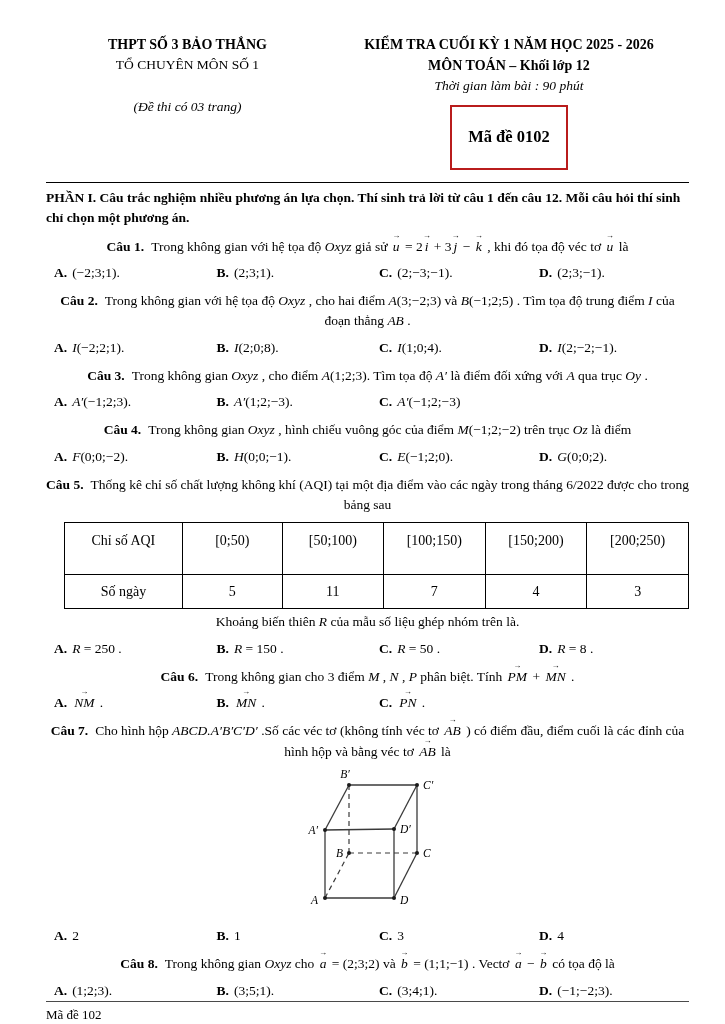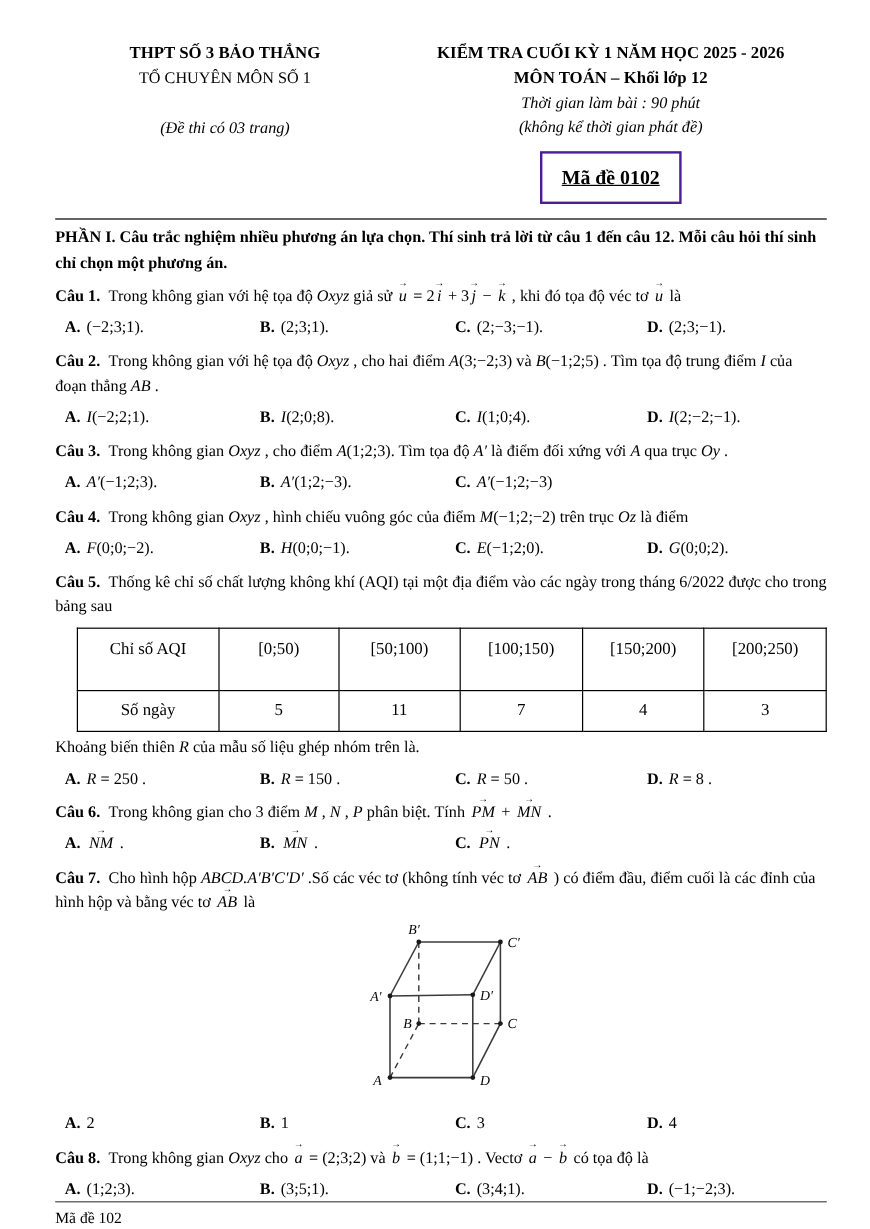--- a/index.html
+++ b/index.html
@@ -13,33 +13,33 @@
   
   .hdr{display:flex;width:100%;}
   .hdr-left{width:44%;text-align:center;}
   .hdr-right{width:56%;text-align:center;}
   .hdr-line1{font-weight:bold;font-size:14px;}
   .hdr-line2{font-size:13.5px;}
   .pages-note{font-style:italic;margin-top:22px;}
   .exam-title{font-weight:bold;font-size:14px;}
   .exam-subject{font-weight:bold;font-size:14px;}
   .exam-it{font-style:italic;font-size:13.5px;}
-  .code-box{display:inline-block;border:2px solid #4c1d95;padding:8px 16px;margin-top:9px;
-    font-weight:bold;font-size:16.5px;text-decoration:underline;}
+  .code-box{display:inline-block;border:2px solid #b91c1c;padding:18px 16px;margin-top:9px;
+    font-weight:bold;font-size:16.5px;}
   
   .student-line{display:flex;align-items:baseline;margin-top:9px;padding-bottom:3px;
     border-bottom:1.4px solid #000;white-space:nowrap;overflow:hidden;}
   .student-line .lbl{font-weight:bold;flex:0 0 auto;}
   .dots1{flex:0 0 186px;overflow:hidden;letter-spacing:1px;}
   .dots2{flex:1 1 auto;overflow:hidden;letter-spacing:1px;}
   
   .part-heading{font-weight:bold;margin-top:5px;}
   
   .question{margin-top:8px;}
-  .q-text{margin:0;}
+  .q-text{margin:0;text-align:center;}
   .q-label{font-weight:bold;margin-right:7px;}
   .options{display:grid;grid-template-columns:25.6% 25.6% 25.2% 23.6%;margin-top:6px;padding-left:8px;}
   .opt{white-space:nowrap;}
   .opt-letter{font-weight:bold;margin-right:5px;}
   
   .seg-i{font-style:italic;}
   .seg-v{font-style:italic;display:inline-block;position:relative;padding:0 2px;}
   .seg-v::before{content:"→";position:absolute;left:0;right:0;top:-0.60em;
     font-size:0.60em;line-height:1;text-align:center;font-style:normal;}
   
@@ -65,21 +65,20 @@
   <div class="hdr">
     <div class="hdr-left">
       <div class="hdr-line1">THPT SỐ 3 BẢO THẮNG</div>
       <div class="hdr-line2">TỔ CHUYÊN MÔN SỐ 1</div>
       <div class="pages-note">(Đề thi có 03 trang)</div>
     </div>
     <div class="hdr-right">
       <div class="exam-title">KIỂM TRA CUỐI KỲ 1 NĂM HỌC 2025 - 2026</div>
       <div class="exam-subject">MÔN TOÁN – Khối lớp 12</div>
       <div class="exam-it">Thời gian làm bài : 90 phút</div>
-      <div class="exam-it">(không kể thời gian phát đề)</div>
       <div class="code-box">Mã đề 0102</div>
     </div>
   </div>
 
   <div class="student-line">
     <span class="lbl">Họ tên thí sinh:</span>
     <span class="dots1">..........................................................................................</span>
     <span class="lbl">Số báo danh:</span>
     <span class="dots2">...............................................................................................................................</span>
   </div>

